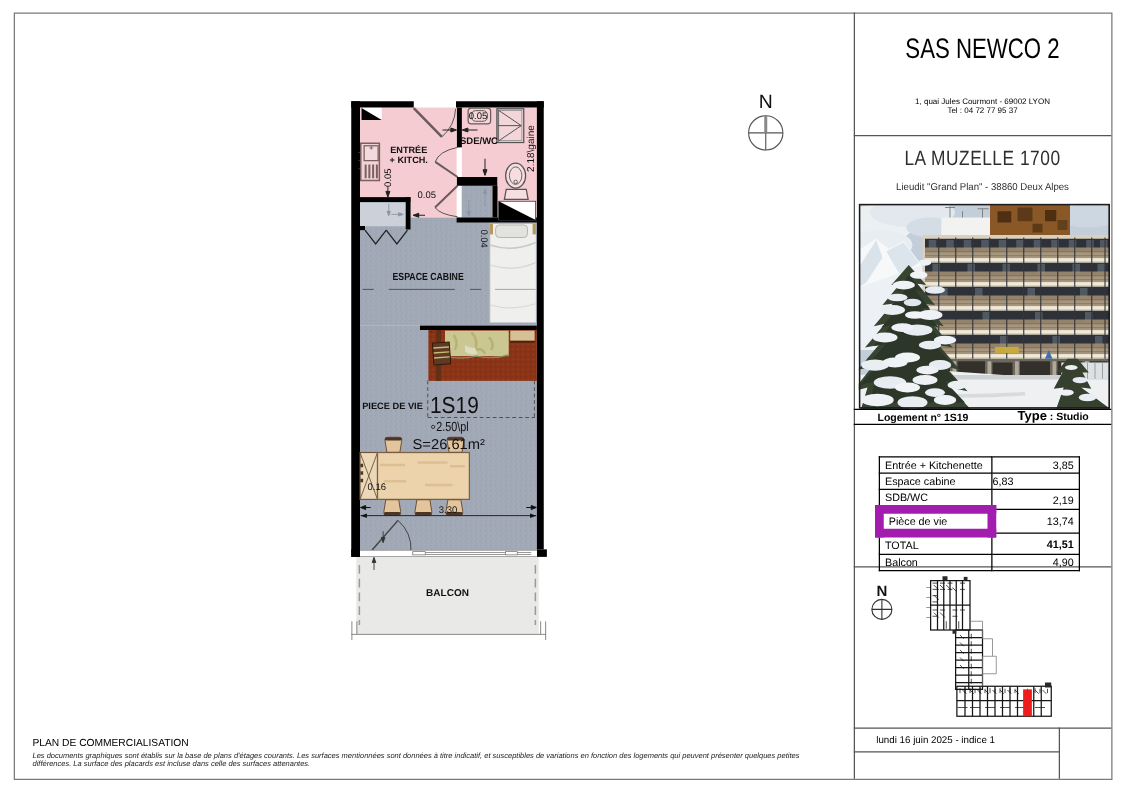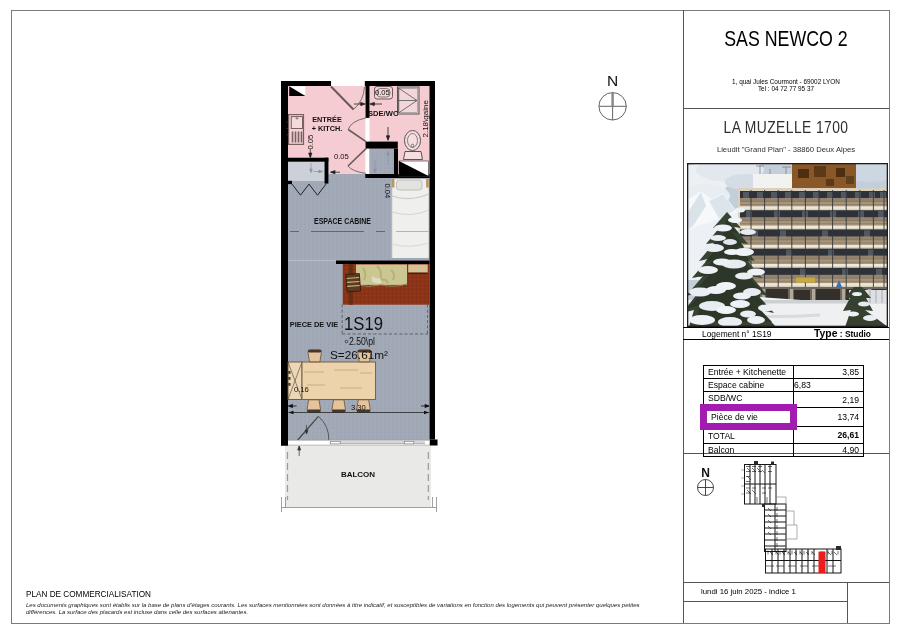--- a/index.html
+++ b/index.html
@@ -552,21 +552,21 @@
 
 <div class="abs ctr" style="left:684px;top:26px;width:204px;font-size:22.5px;color:#000;transform:scaleX(0.79);transform-origin:50% 50%;white-space:nowrap">SAS NEWCO 2</div>
 
 <div class="abs ctr" style="left:684px;top:78px;width:204px;font-size:6.4px;line-height:7px;color:#000">1, quai Jules Courmont - 69002 LYON<br>Tel : 04 72 77 95 37</div>
 
 <div class="abs ctr" style="left:684px;top:118px;width:204px;font-size:16.5px;color:#2e2e2e;transform:scaleX(0.84);transform-origin:50% 50%;white-space:nowrap;letter-spacing:0.5px">LA MUZELLE 1700</div>
 
 <div class="abs ctr" style="left:684px;top:145px;width:204px;font-size:8px;color:#2e2e2e;white-space:nowrap;transform:scaleX(0.96);transform-origin:50% 50%">Lieudit "Grand Plan" - 38860 Deux Alpes</div>
 
 <div class="abs" style="left:683px;top:327px;width:206px;height:11px;border-top:1px solid #000;border-bottom:1px solid #000"></div>
-<div class="abs" style="left:702px;top:328.5px;font-size:8.4px;font-weight:normal;color:#000">Logement n° 1S19</div>
+<div class="abs" style="left:702px;top:328.5px;font-size:8.4px;font-weight:bold;color:#000">Logement n° 1S19</div>
 <div class="abs" style="left:814px;top:327.5px;font-size:8.6px;font-weight:bold;color:#000"><span style="font-size:10.4px">Type</span><span style="font-size:8.4px"> : Studio</span></div>
 
 <table class="abs" style="left:700px;top:365px;width:164px;border-collapse:collapse;font-size:8.6px;color:#000">
 <tbody>
         <tr>
           <td style="border:1px solid #000;padding:0 0 0 4px;height:12px">Entrée + Kitchenette</td>
           <td style="border:1px solid #000;padding:0 4px 0 11px;text-align:right;width:54px">3,85</td>
         </tr>
 <tr>
           <td style="border:1px solid #000;padding:0 0 0 4px;height:12px">Espace cabine</td>
@@ -575,21 +575,21 @@
 <tr>
           <td style="border:1px solid #000;padding:0 0 0 4px;height:12px">SDB/WC</td>
           <td style="border:1px solid #000;padding:0 4px 0 0;text-align:right">2,19</td>
         </tr>
 <tr>
           <td style="border:7px solid #a21caf;padding:0 0 0 4px;height:12px">Pièce de vie</td>
           <td style="border:1px solid #000;padding:0 4px 0 0;text-align:right">13,74</td>
         </tr>
 <tr>
           <td style="border:1px solid #000;padding:0 0 0 4px;height:12.5px;font-weight:normal">TOTAL</td>
-          <td style="border:1px solid #000;padding:0 4px 0 0;text-align:right;font-weight:bold">26,61</td>
+          <td style="border:1px solid #000;padding:0 4px 0 0;text-align:right;font-weight:bold">41,51</td>
         </tr>
 <tr>
           <td style="border:1px solid #000;padding:0 0 0 4px;height:12px">Balcon</td>
           <td style="border:1px solid #000;padding:0 4px 0 0;text-align:right">4,90</td>
         </tr>
 </tbody>
     </table>
 
 <div class="abs ctr" style="left:683px;top:587px;width:131px;font-size:7.8px;color:#000">lundi 16 juin 2025 - indice 1</div>
 

